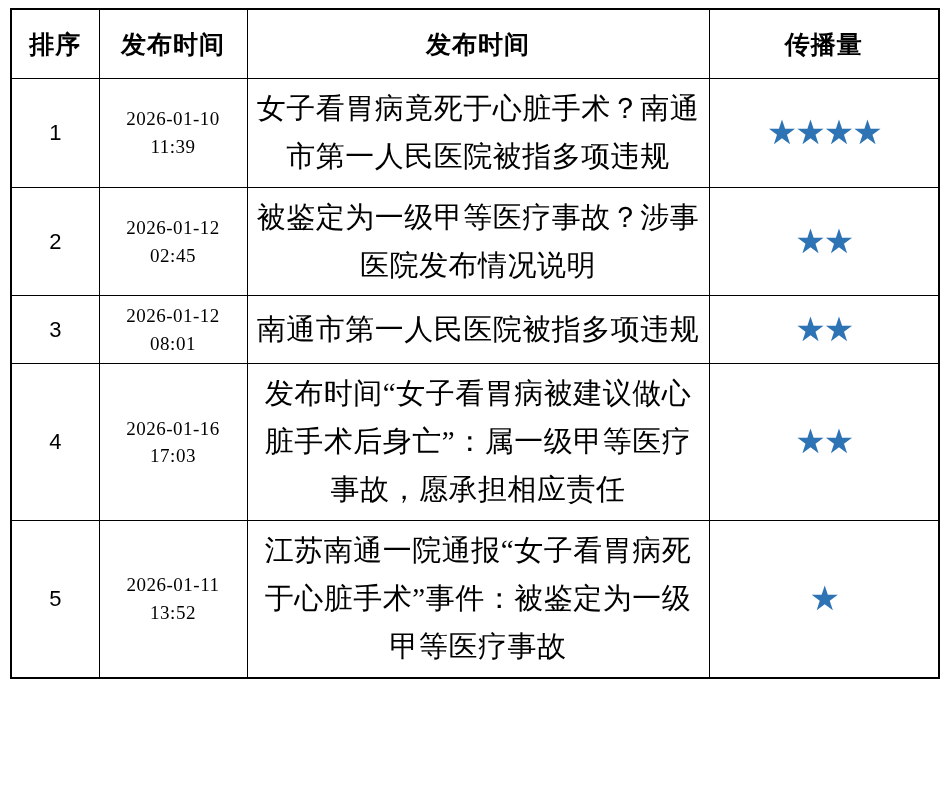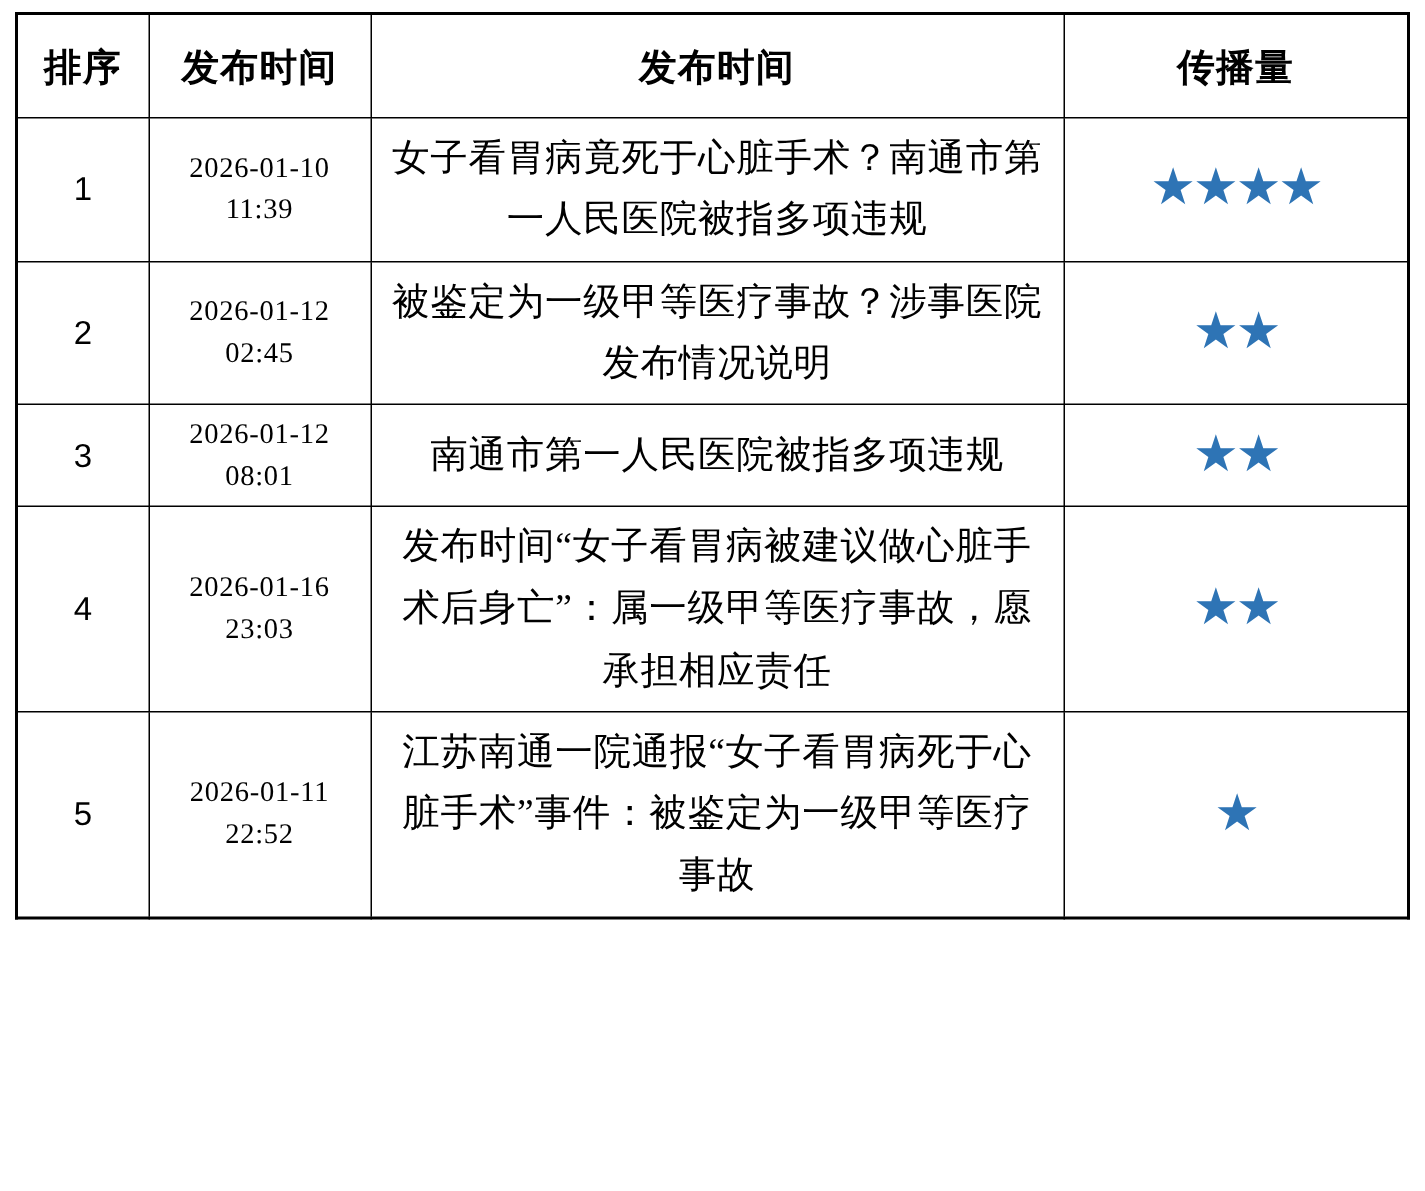--- a/index.html
+++ b/index.html
@@ -46,21 +46,21 @@
     font-size: 22px;
     font-family: "Liberation Sans", sans-serif;
   }
   td.time-cell {
     font-size: 19px;
     font-family: Liberation Serif, serif;
     line-height: 1.45;
     letter-spacing: 0.5px;
   }
   td.title-cell {
-    font-size: 25px;
+    font-size: 29px;
     line-height: 1.65;
     text-align: center;
     letter-spacing: 0.5px;
   }
   td.spread-cell {
     line-height: 0;
     white-space: nowrap;
   }
   .star {
     display: inline-block;
@@ -113,29 +113,29 @@
       <tr>
         <td class="rank-cell">3</td>
         <td class="time-cell"><span>2026-01-12</span><br><span>08:01</span></td>
         <td class="title-cell">南通市第一人民医院被指多项违规</td>
         <td class="spread-cell">
           <span class="stars"><span class="star" style="color:#2E74B5">★</span><span class="star" style="color:#2E74B5">★</span></span>
         </td>
       </tr>
       <tr>
         <td class="rank-cell">4</td>
-        <td class="time-cell"><span>2026-01-16</span><br><span>23:03</span></td>
+        <td class="time-cell"><span>2026-01-16</span><br><span>17:03</span></td>
         <td class="title-cell">发布时间“女子看胃病被建议做心脏手术后身亡”：属一级甲等医疗事故，愿承担相应责任</td>
         <td class="spread-cell">
           <span class="stars"><span class="star" style="color:#2E74B5">★</span><span class="star" style="color:#2E74B5">★</span></span>
         </td>
       </tr>
       <tr>
         <td class="rank-cell">5</td>
-        <td class="time-cell"><span>2026-01-11</span><br><span>22:52</span></td>
+        <td class="time-cell"><span>2026-01-11</span><br><span>13:52</span></td>
         <td class="title-cell">江苏南通一院通报“女子看胃病死于心脏手术”事件：被鉴定为一级甲等医疗事故</td>
         <td class="spread-cell">
           <span class="stars"><span class="star" style="color:#2E74B5">★</span></span>
         </td>
       </tr>
     </tbody>
   </table>
 </div>
 
 </body></html>

